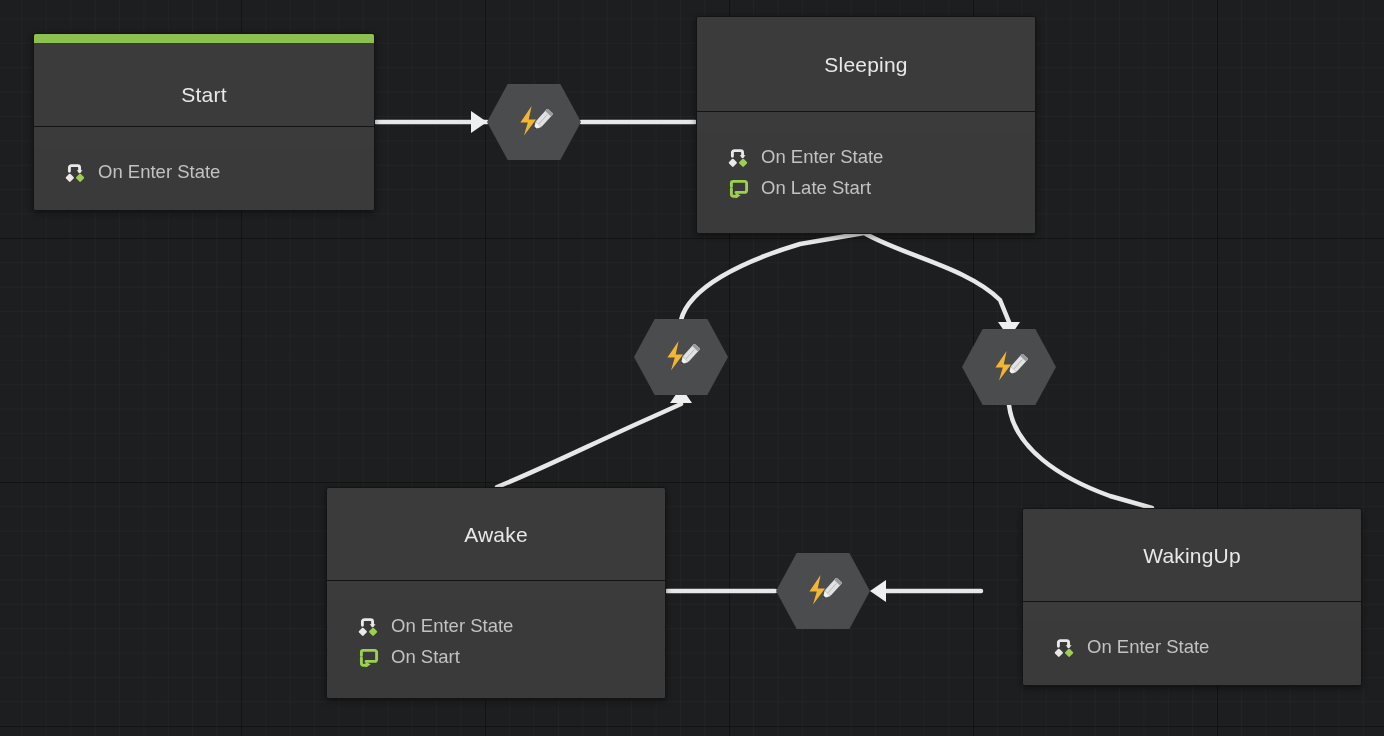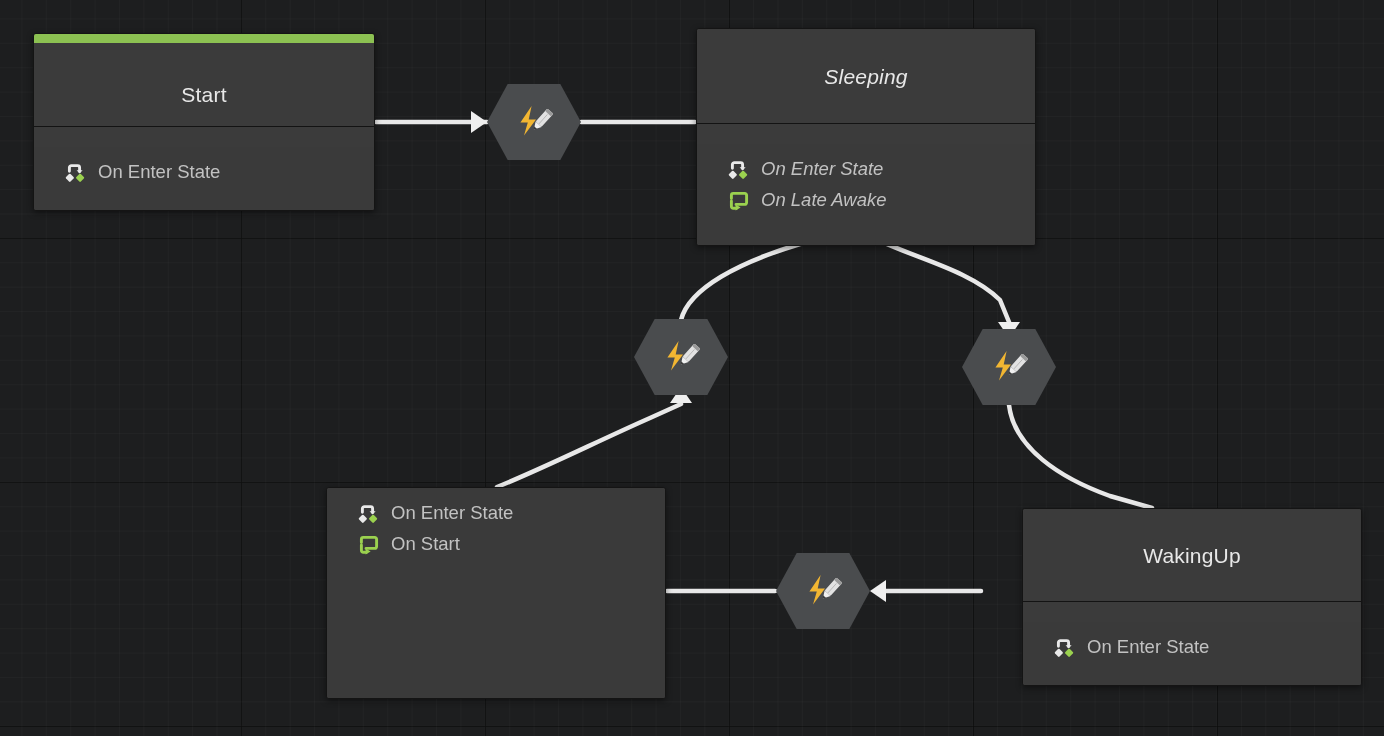--- a/index.html
+++ b/index.html
@@ -170,21 +170,21 @@
     <rect x="2.6" y="13.6" width="6.4" height="6.4" rx="1.1" transform="rotate(45 5.8 16.8)" fill="#e9e9e9"></rect>
     <rect x="12.9" y="13.6" width="6.4" height="6.4" rx="1.1" transform="rotate(45 16.1 16.8)" fill="#9bd14f"></rect>
   </svg>
             </span>
       <span class="event-label">On Enter State</span>
     </div>
         </div>
         <div class="node-footer"></div>
       </div>
     </div>
-    <div class="state-node" style="left: 696px; top: 28px; width: 340px; height: 218px; font-style: italic;">
+    <div class="state-node" style="left: 696px; top: 16px; width: 340px; height: 218px;">
 
       <div class="node-header" style="height: 95px;">
         <span class="node-title">Sleeping</span>
       </div>
       <div class="node-body">
         <div class="event-list">
           <div class="event-row">
       <span class="event-icon-wrap">
   <svg class="event-icon" viewBox="0 0 24 24" xmlns="http://www.w3.org/2000/svg">
     <path d="M5.4 10.2 V6.6 a2 2 0 0 1 2-2 h6.2 a2 2 0 0 1 2 2 v4.0" fill="none" stroke="#e9e9e9" stroke-width="2.9" stroke-linecap="round" stroke-linejoin="round"></path>
@@ -197,28 +197,31 @@
     </div>
           <div class="event-row">
       <span class="event-icon-wrap">
   <svg class="event-icon" viewBox="0 0 24 24" xmlns="http://www.w3.org/2000/svg">
     <path d="M4.4 9.6 V6.2 a1.8 1.8 0 0 1 1.8 -1.8 h11.6 a1.8 1.8 0 0 1 1.8 1.8
              v7.4 a1.8 1.8 0 0 1 -1.8 1.8 H9.0" fill="none" stroke="#9bd14f" stroke-width="2.9" stroke-linecap="round" stroke-linejoin="round"></path>
     <path d="M4.4 12.0 V17.4 a1.8 1.8 0 0 0 1.8 1.8 H9.6" fill="none" stroke="#9bd14f" stroke-width="2.9" stroke-linecap="round" stroke-linejoin="round"></path>
     <path d="M8.6 15.6 l5.0 3.0 l-5.0 3.0 z" fill="#9bd14f"></path>
   </svg>
             </span>
-      <span class="event-label">On Late Awake</span>
+      <span class="event-label">On Late Start</span>
     </div>
         </div>
         <div class="node-footer"></div>
       </div>
     </div>
     <div class="state-node" style="left: 326px; top: 487px; width: 340px; height: 212px;">
 
+      <div class="node-header" style="height: 93px;">
+        <span class="node-title">Awake</span>
+      </div>
       <div class="node-body">
         <div class="event-list">
           <div class="event-row">
       <span class="event-icon-wrap">
   <svg class="event-icon" viewBox="0 0 24 24" xmlns="http://www.w3.org/2000/svg">
     <path d="M5.4 10.2 V6.6 a2 2 0 0 1 2-2 h6.2 a2 2 0 0 1 2 2 v4.0" fill="none" stroke="#e9e9e9" stroke-width="2.9" stroke-linecap="round" stroke-linejoin="round"></path>
     <path d="M15.6 12.6 l-3.0 -3.3 h6.0 z" fill="#e9e9e9"></path>
     <rect x="2.6" y="13.6" width="6.4" height="6.4" rx="1.1" transform="rotate(45 5.8 16.8)" fill="#e9e9e9"></rect>
     <rect x="12.9" y="13.6" width="6.4" height="6.4" rx="1.1" transform="rotate(45 16.1 16.8)" fill="#9bd14f"></rect>
   </svg>

